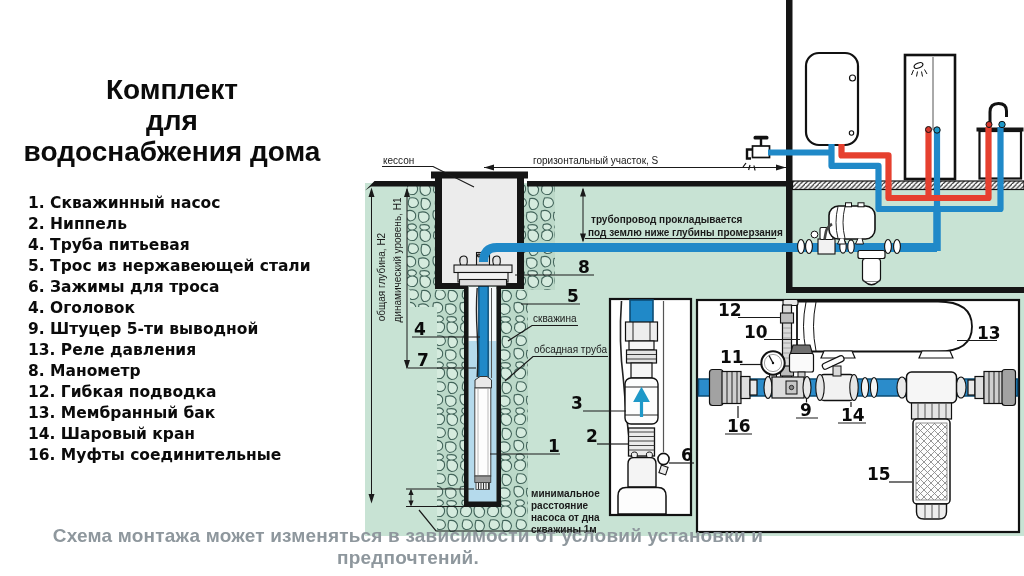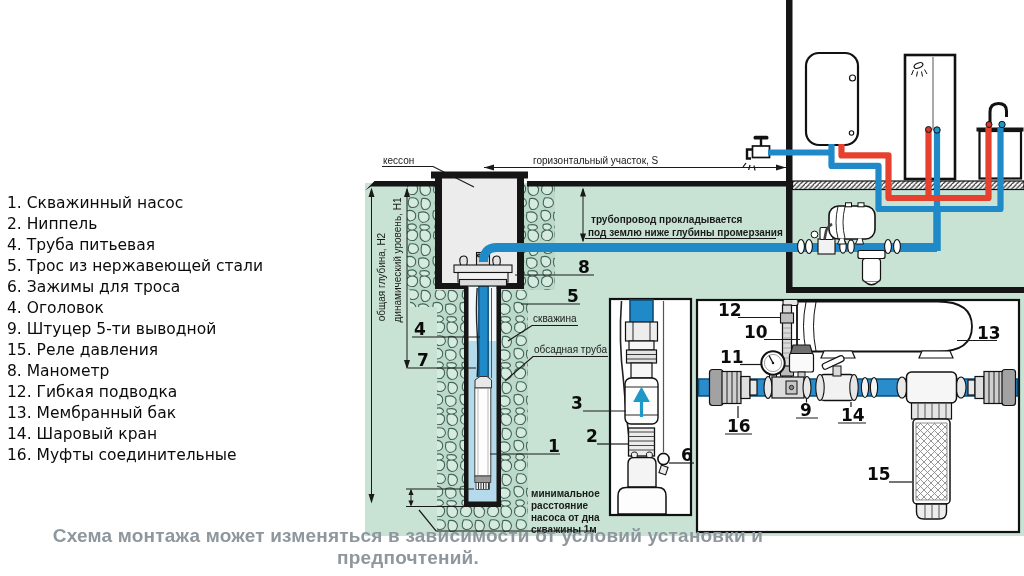--- a/index.html
+++ b/index.html
@@ -2,21 +2,21 @@
 <html><head>
 <meta charset="utf-8">
 <style>
   html,body{margin:0;padding:0;background:#fff;}
   .page{position:relative;width:1024px;height:576px;background:#ffffff;overflow:hidden;
         font-family:"DejaVu Sans","Liberation Sans",sans-serif;}
   .title{position:absolute;left:4px;top:74px;width:336px;text-align:center;
          font-family:"Liberation Sans","DejaVu Sans",sans-serif;
          font-size:28px;font-weight:bold;color:#0b0b0b;line-height:31px;letter-spacing:0;}
   .legend{position:absolute;left:7px;top:193px;width:360px;}
-  .legend .item{font-size:15.5px;font-weight:normal;color:#0b0b0b;line-height:21px;white-space:nowrap;}
+  .legend .item{font-size:15.5px;font-weight:bold;color:#0b0b0b;line-height:21px;white-space:nowrap;margin-left:21px;}
   .footnote{position:absolute;left:0;top:525px;width:816px;text-align:center;
             font-family:"Liberation Sans","DejaVu Sans",sans-serif;
             font-size:19px;font-weight:bold;color:#8e979d;letter-spacing:0.2px;}
   svg{position:absolute;left:0;top:0;}
   svg text{font-family:"Liberation Sans","DejaVu Sans",sans-serif;fill:#1a1a1a;}
   text.lbl{font-size:10px;}
   text.lblb{font-size:10px;font-weight:bold;}
   text.num{font-size:17px;font-weight:bold;font-family:"DejaVu Sans","Liberation Sans",sans-serif;fill:#0b0b0b;}
   .ld{stroke:#1a1a1a;stroke-width:1.2;fill:none;}
   .dim{stroke:#1a1a1a;stroke-width:1;fill:none;}
@@ -449,30 +449,35 @@
         <text x="800" y="416" class="num">9</text>
         <path class="ld" d="M796,418 L818,418 M806.5,402.5 L806.5,398"></path>
         <text x="841" y="421" class="num">14</text>
         <path class="ld" d="M838,423 L866,423 M851,407 L851,402"></path>
         <text x="867" y="480" class="num">15</text>
         <line class="ld" x1="889" y1="482" x2="912" y2="482"></line>
       </g>
     </g>
   </svg>
 
+  <div class="title">
+    <div>Комплект</div>
+    <div>для</div>
+    <div>водоснабжения дома</div>
+  </div>
 
   <div class="legend">
     <div class="item">1. Скважинный насос</div>
     <div class="item">2. Ниппель</div>
     <div class="item">4. Труба питьевая</div>
     <div class="item">5. Трос из нержавеющей стали</div>
     <div class="item">6. Зажимы для троса</div>
     <div class="item">4. Оголовок</div>
     <div class="item">9. Штуцер 5-ти выводной</div>
-    <div class="item">15. Реле давления</div>
+    <div class="item">13. Реле давления</div>
     <div class="item">8. Манометр</div>
     <div class="item">12. Гибкая подводка</div>
     <div class="item">13. Мембранный бак</div>
     <div class="item">14. Шаровый кран</div>
     <div class="item">16. Муфты соединительные</div>
   </div>
 
   <div class="footnote">Схема монтажа может изменяться в зависимости от условий установки и предпочтений.</div>
 </div>
 

